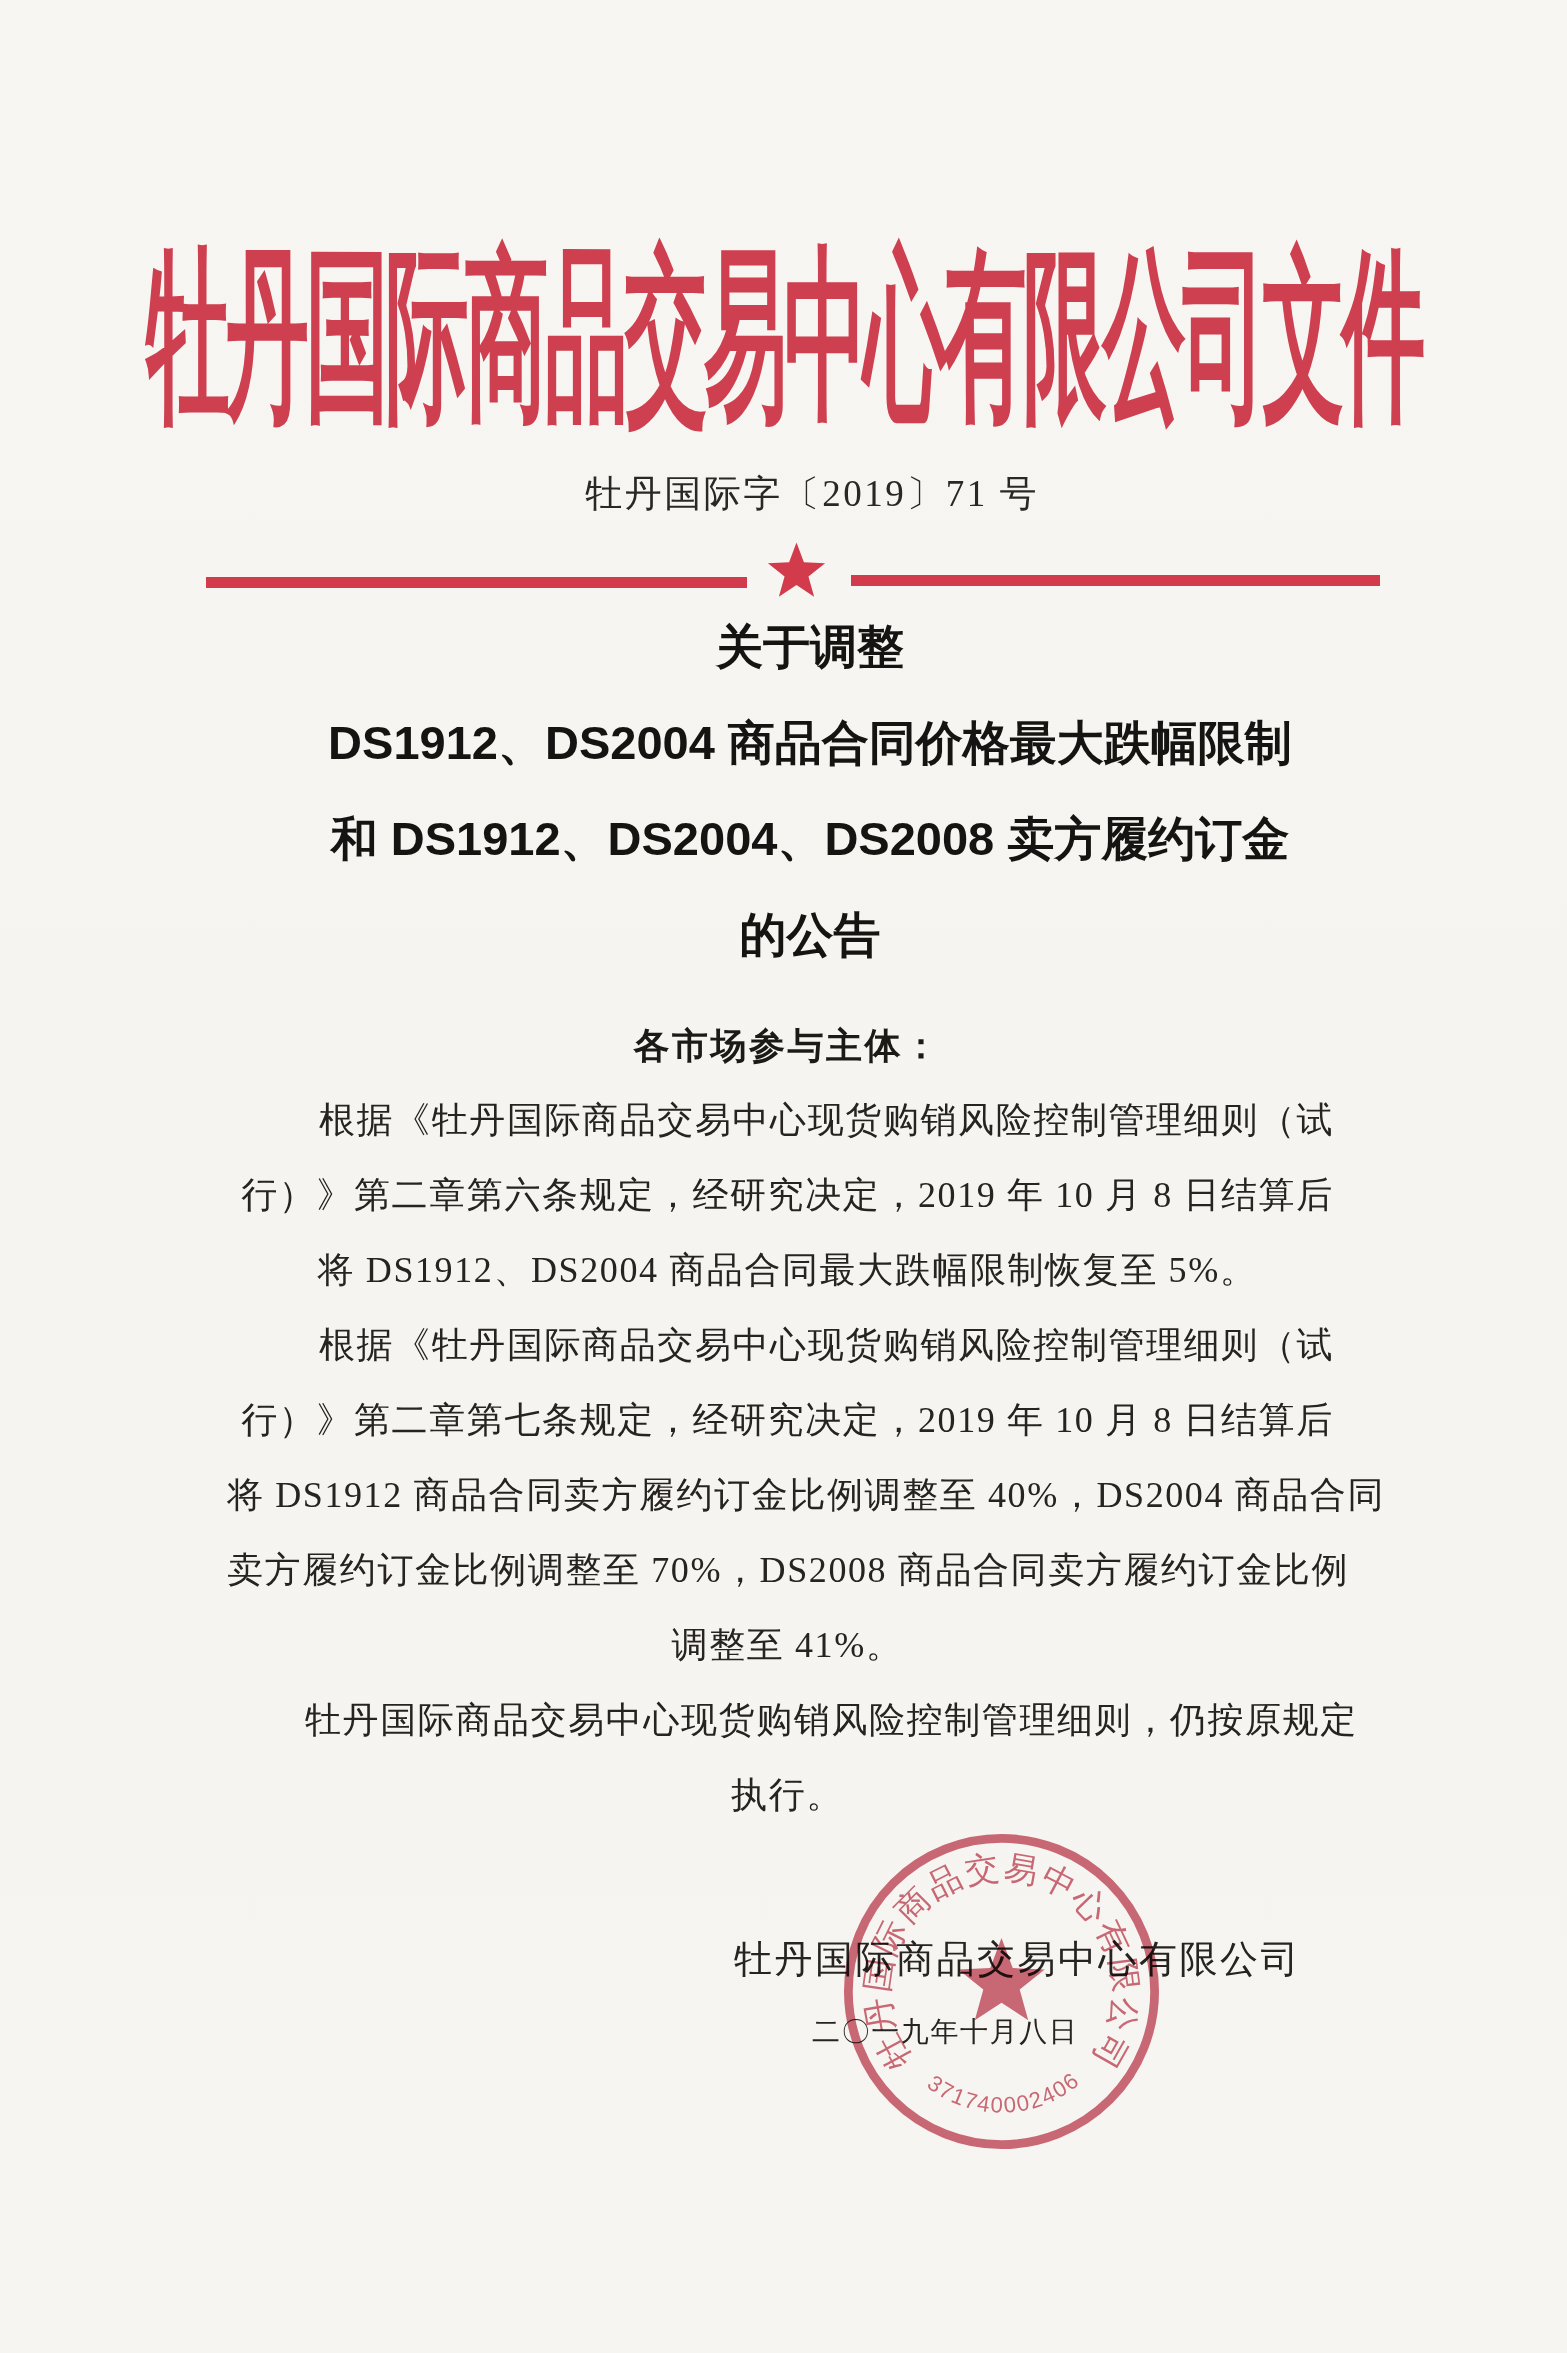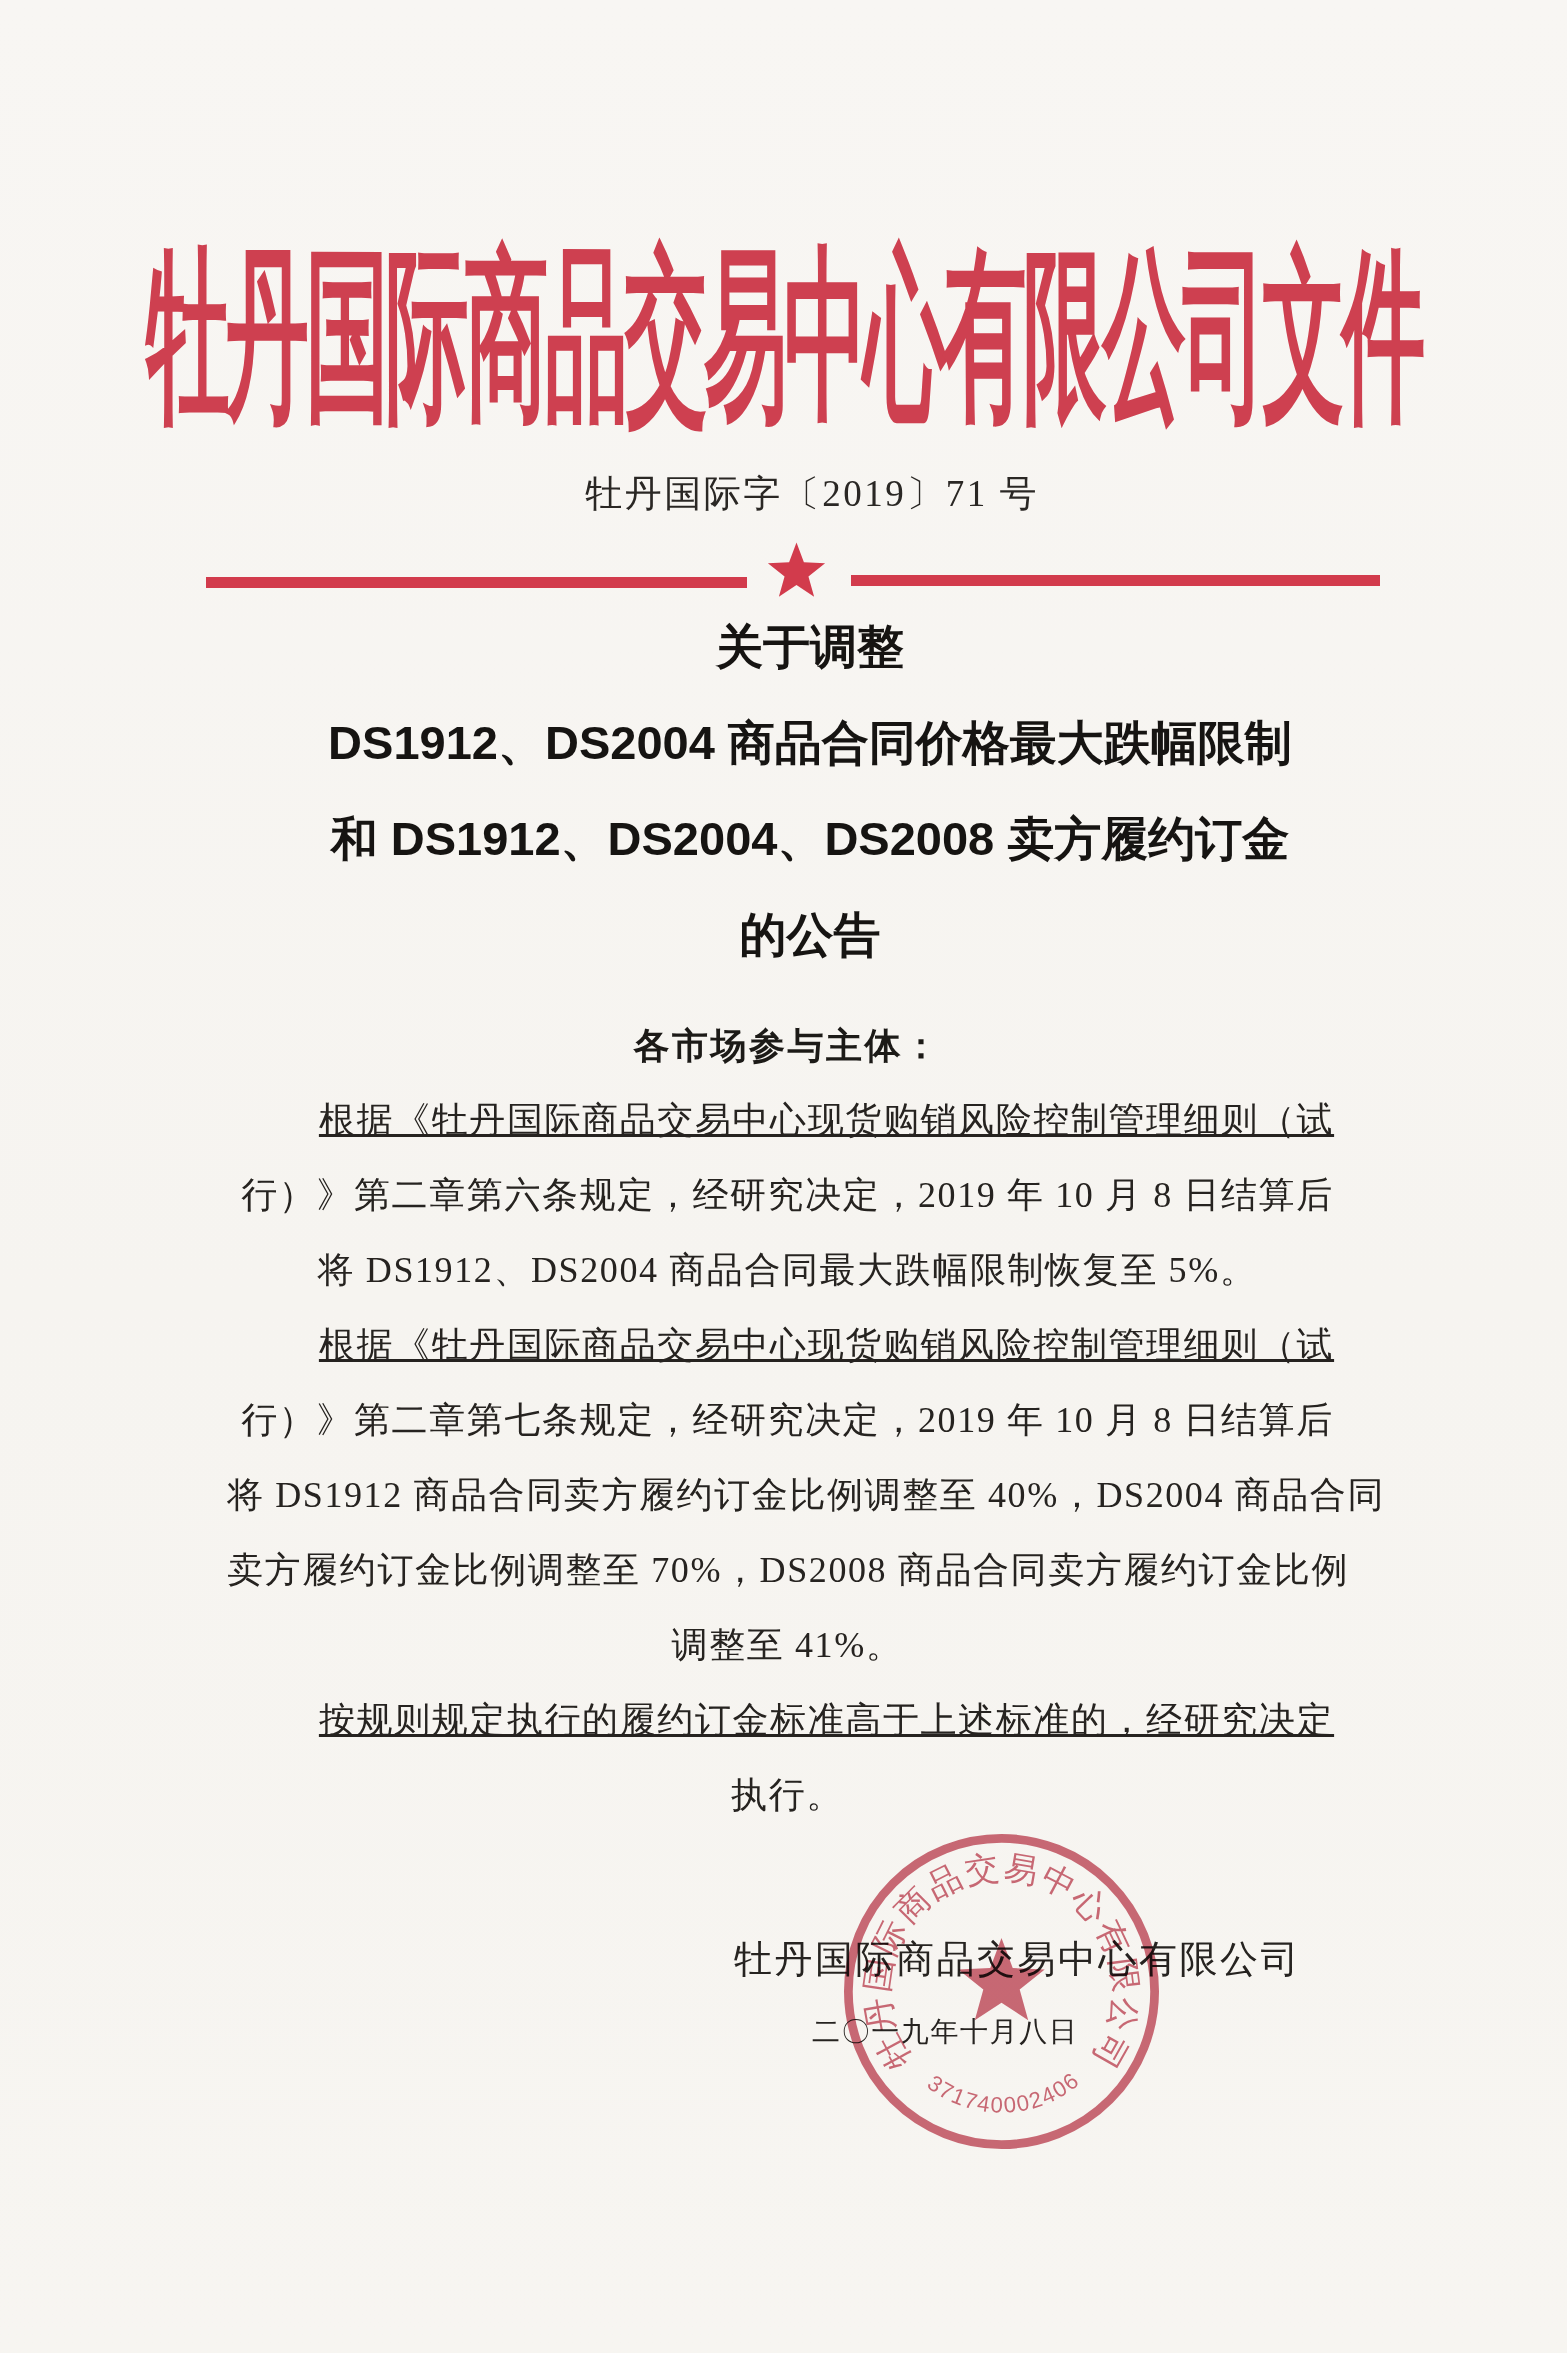--- a/index.html
+++ b/index.html
@@ -80,21 +80,21 @@
   .body-block {
     position: absolute;
     top: 1008px; left: 227px;
     width: 1121px;
     font-size: 36px;
     line-height: 75px;
     letter-spacing: 1.6px;
     color: #262320;
   }
   .body-line { white-space: nowrap; height: 75px; text-align: center; }
-  .body-line.indent { text-indent: 78px; text-decoration: underline; }
+  .body-line.indent { text-indent: 78px; }
   .body-line.salutation {
     font-family: "Liberation Sans", sans-serif;
     font-weight: 700;
     letter-spacing: 2.5px;
     color: #1c1a17;
   }
 
   
   .sig-company {
     position: absolute;
@@ -150,21 +150,21 @@
   <div class="body-block">
     <div class="body-line salutation">各市场参与主体：</div>
     <div class="body-line indent">根据《牡丹国际商品交易中心现货购销风险控制管理细则（试</div>
     <div class="body-line">行）》第二章第六条规定，经研究决定，2019 年 10 月 8 日结算后</div>
     <div class="body-line">将 DS1912、DS2004 商品合同最大跌幅限制恢复至 5%。</div>
     <div class="body-line indent">根据《牡丹国际商品交易中心现货购销风险控制管理细则（试</div>
     <div class="body-line">行）》第二章第七条规定，经研究决定，2019 年 10 月 8 日结算后</div>
     <div class="body-line">将 DS1912 商品合同卖方履约订金比例调整至 40%，DS2004 商品合同</div>
     <div class="body-line">卖方履约订金比例调整至 70%，DS2008 商品合同卖方履约订金比例</div>
     <div class="body-line">调整至 41%。</div>
-    <div class="body-line indent">按规则规定执行的履约订金标准高于上述标准的，经研究决定</div>
+    <div class="body-line indent">牡丹国际商品交易中心现货购销风险控制管理细则，仍按原规定</div>
     <div class="body-line">执行。</div>
   </div>
 
   <div class="sig-company">牡丹国际商品交易中心有限公司</div>
   <div class="sig-date">二〇一九年十月八日</div>
 
   <svg class="seal" viewBox="0 0 400 400" aria-hidden="true">
     <defs>
       <path id="seal-ring-path" d="M 92 290.7 A 141 141 0 1 1 308 290.7" fill="none"></path>
       <path id="seal-number-path" d="M 102.3 316.4 A 152 152 0 0 0 297.7 316.4" fill="none"></path>

